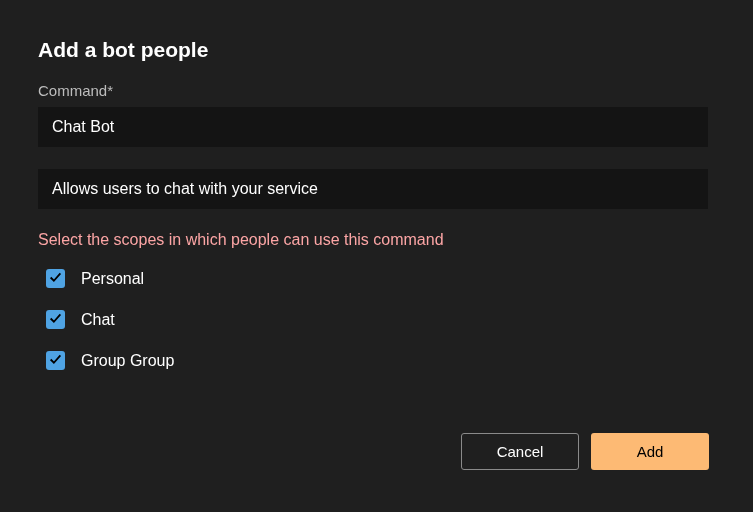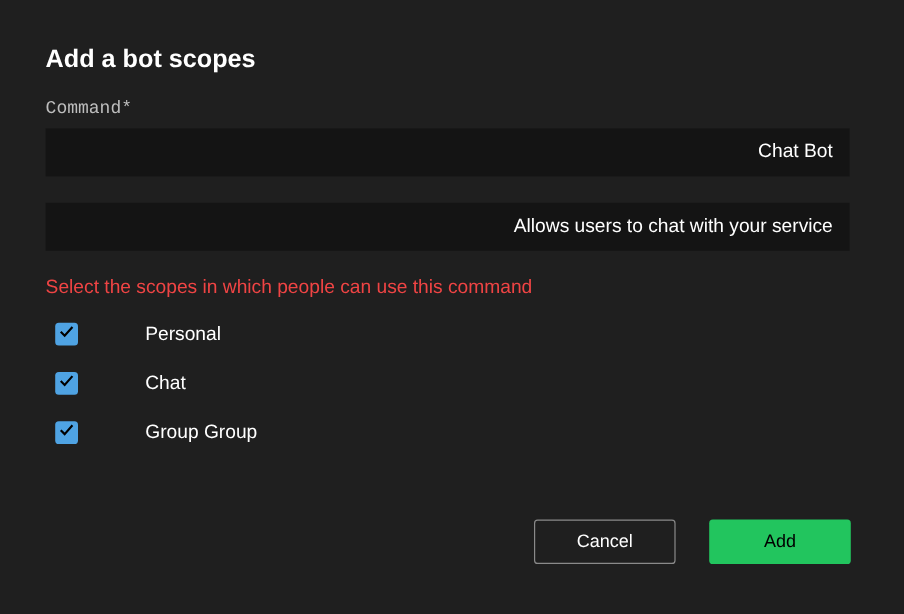--- a/index.html
+++ b/index.html
@@ -16,44 +16,41 @@
   .title {
     font-size: 21px;
     font-weight: 700;
     margin-bottom: 20px;
   }
   .field-group { margin-bottom: 22px; }
   .field-label {
     font-size: 15px;
     color: #bdbdbd;
     margin-bottom: 8px;
-    font-family: Liberation Mono, monospace;
   }
   .text-input {
     width: 670px;
     background: #141414;
     border: none;
     padding: 11px 14px;
     font-size: 16px;
     color: #ffffff;
     font-family: inherit;
-    text-align: right;
   }
   .scope-label {
     font-size: 16px;
-    color: #ef4444;
+    color: #fca5a5;
     margin-top: 4px;
     margin-bottom: 20px;
   }
   .checkbox-row {
     display: flex;
     align-items: center;
     margin-bottom: 22px;
     padding-left: 8px;
-    gap: 40px;
   }
   .checkbox {
     width: 19px;
     height: 19px;
     background: #4fa3e3;
     border-radius: 3px;
     display: flex;
     align-items: center;
     justify-content: center;
     margin-right: 16px;
@@ -62,51 +59,51 @@
   .checkbox svg { width: 13px; height: 13px; }
   .checkbox-text {
     font-size: 16px;
     color: #ffffff;
   }
   .button-row {
     position: absolute;
     bottom: 42px;
     right: 44px;
     display: flex;
-    gap: 28px;
+    gap: 12px;
     padding-left: 33px;
   }
   .btn {
     min-width: 118px;
     height: 37px;
     border-radius: 3px;
     font-size: 15px;
     font-family: inherit;
     cursor: pointer;
     display: flex;
     align-items: center;
     justify-content: center;
   }
   .btn-secondary {
     background: transparent;
     border: 1px solid #8a8a8a;
     color: #ffffff;
   }
   .btn-primary {
-    background: #22c55e;
+    background: #fdba74;
     border: none;
     color: #000000;
   }
 </style>
 </head>
 <body>
 
 <div class="dialog">
 
-  <h1 class="title">Add a bot scopes</h1>
+  <h1 class="title">Add a bot people</h1>
 
   <div class="field-group">
     <div class="field-label">Command*</div>
     <input type="text" class="text-input" value="Chat Bot" style="">
   </div>
 
   <div class="field-group">
     <input type="text" class="text-input" value="Allows users to chat with your service" style="">
   </div>
 

